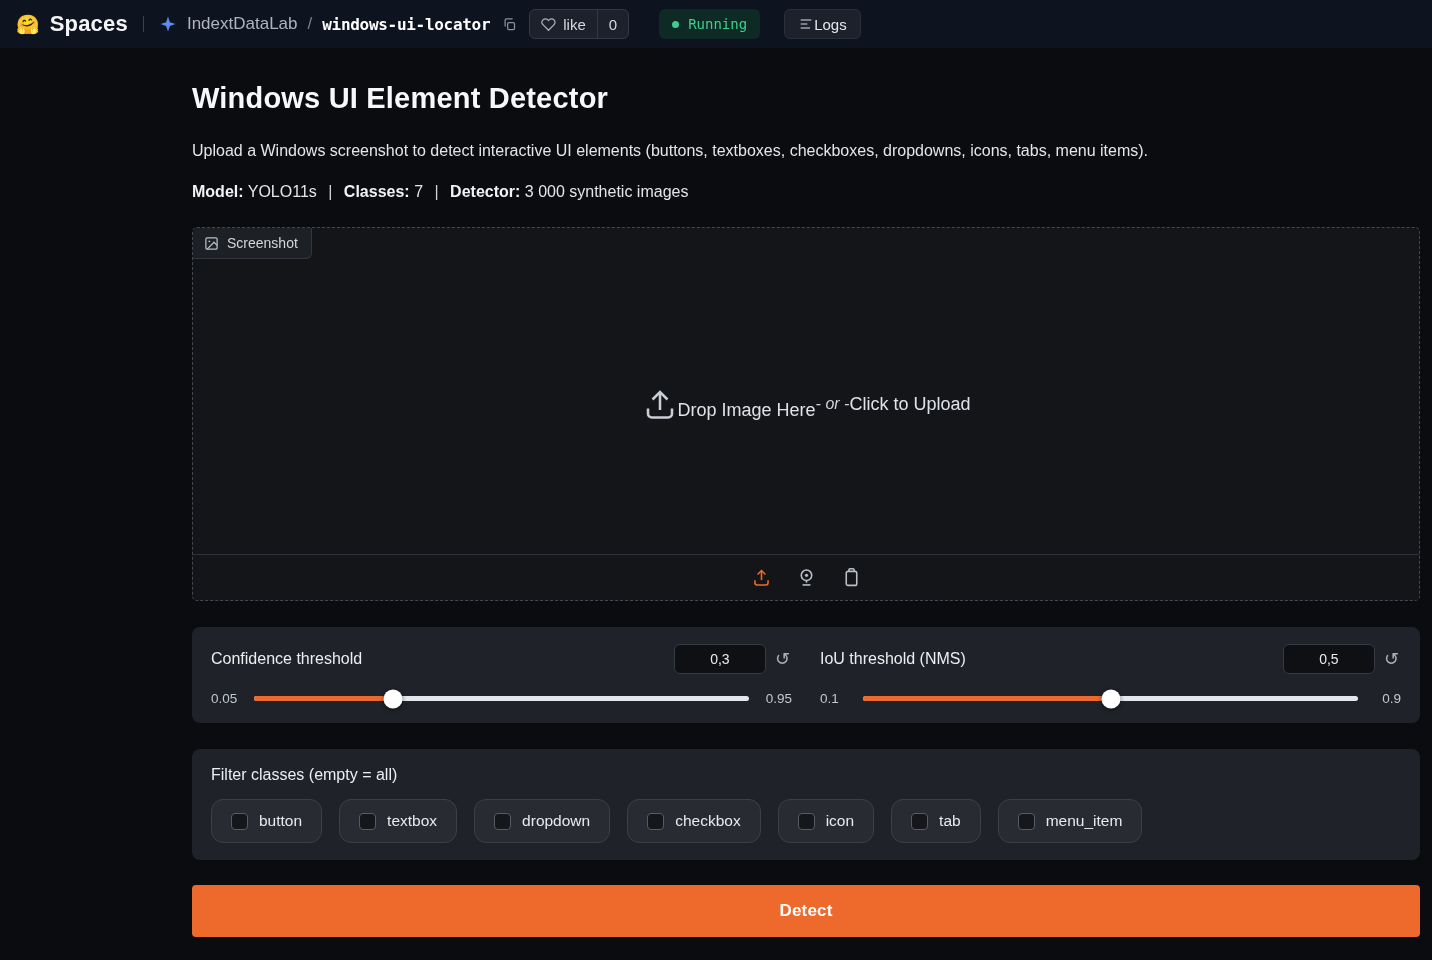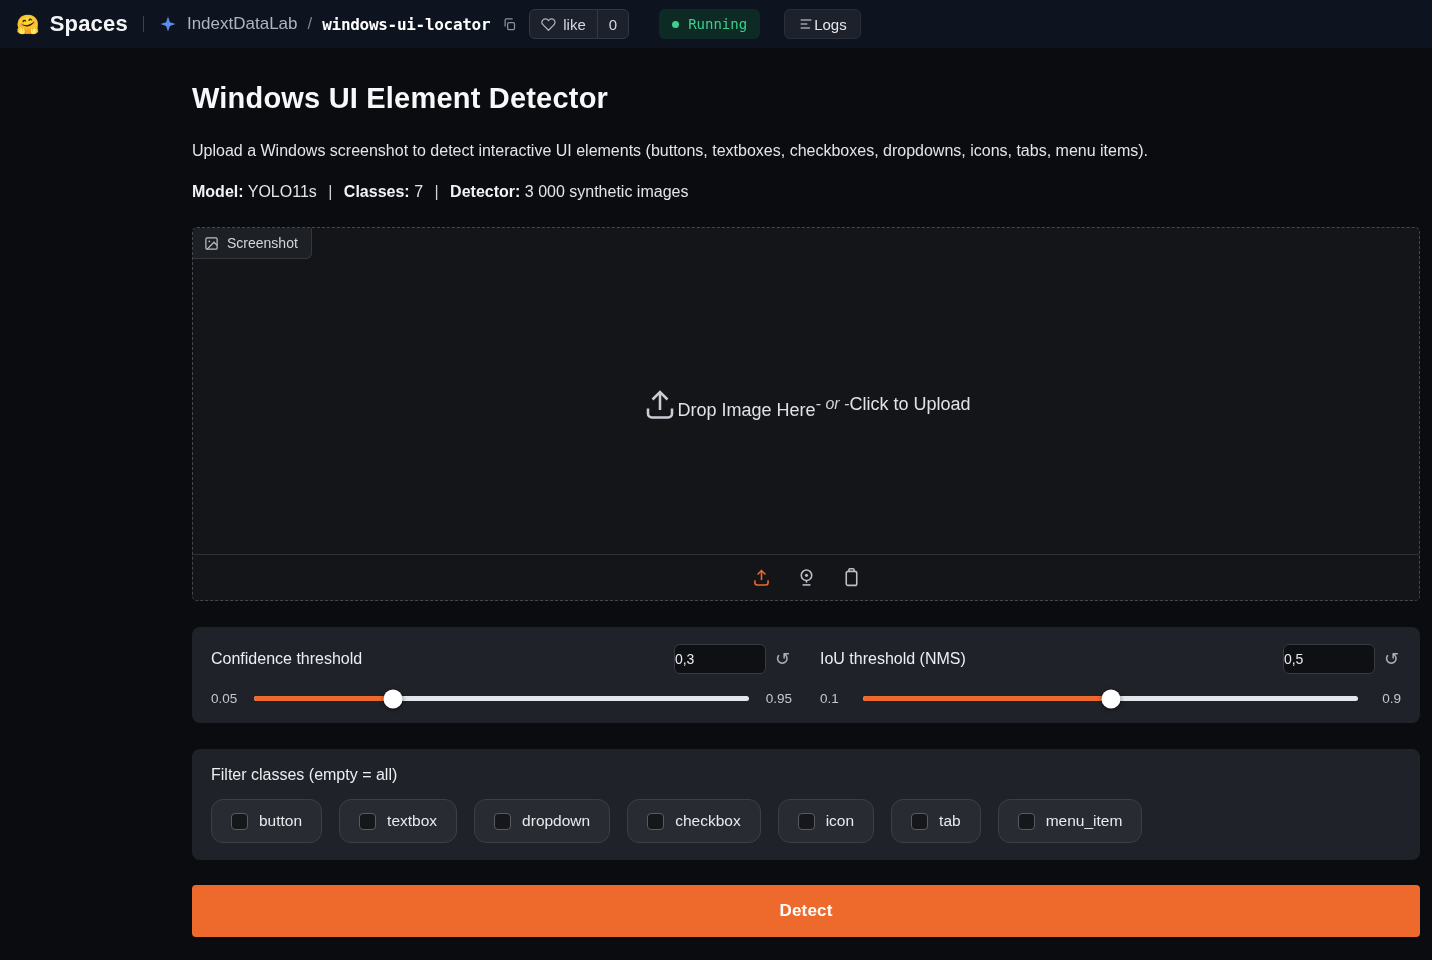--- a/index.html
+++ b/index.html
@@ -54,21 +54,21 @@
   .src-btn.active { color:var(--accent); }
   .src-btn svg { width:21px; height:21px; }
 
   
   .panel { margin-top:26px; background:#1f2228; border-radius:8px; padding:17px 19px; }
 
   .sliders-panel { display:grid; grid-template-columns:1fr 1fr; column-gap:28px; }
   .slider-head { display:flex; align-items:center; justify-content:space-between; }
   .slider-label { font-size:16px; color:#eceef1; }
   .num-wrap { display:flex; align-items:center; gap:7px; }
-  .num-input { width:92px; height:30px; background:#0e1014; border:1px solid #363a42; border-radius:6px; color:#e8eaed; font-size:14px; font-family:inherit; }
+  .num-input { width:92px; height:30px; background:#0e1014; border:1px solid #363a42; border-radius:6px; color:#e8eaed; font-size:14px; text-align:center; font-family:inherit; }
   .reset-btn { background:none; border:none; color:#aab0ba; font-size:18px; line-height:1; cursor:pointer; padding:0 2px; font-family:"DejaVu Sans",sans-serif; }
   .slider-row { display:flex; align-items:center; gap:13px; margin-top:17px; }
   .range-min, .range-max { font-size:13.5px; color:#c3c7cf; min-width:30px; }
   .range-max { text-align:right; }
   .track { position:relative; flex:1; height:5px; background:#e3e6ea; border-radius:3px; cursor:pointer; }
   .fill { position:absolute; left:0; top:0; height:100%; background:var(--accent); border-radius:3px; }
   .handle { position:absolute; top:50%; width:19px; height:19px; background:#ffffff; border-radius:50%; transform:translate(-50%,-50%); box-shadow:0 1px 4px rgba(0,0,0,.55); cursor:grab; }
 
   .filters-label { font-size:16px; color:#eceef1; margin-bottom:15px; }
   .filters-row { display:flex; gap:17px; flex-wrap:wrap; }

